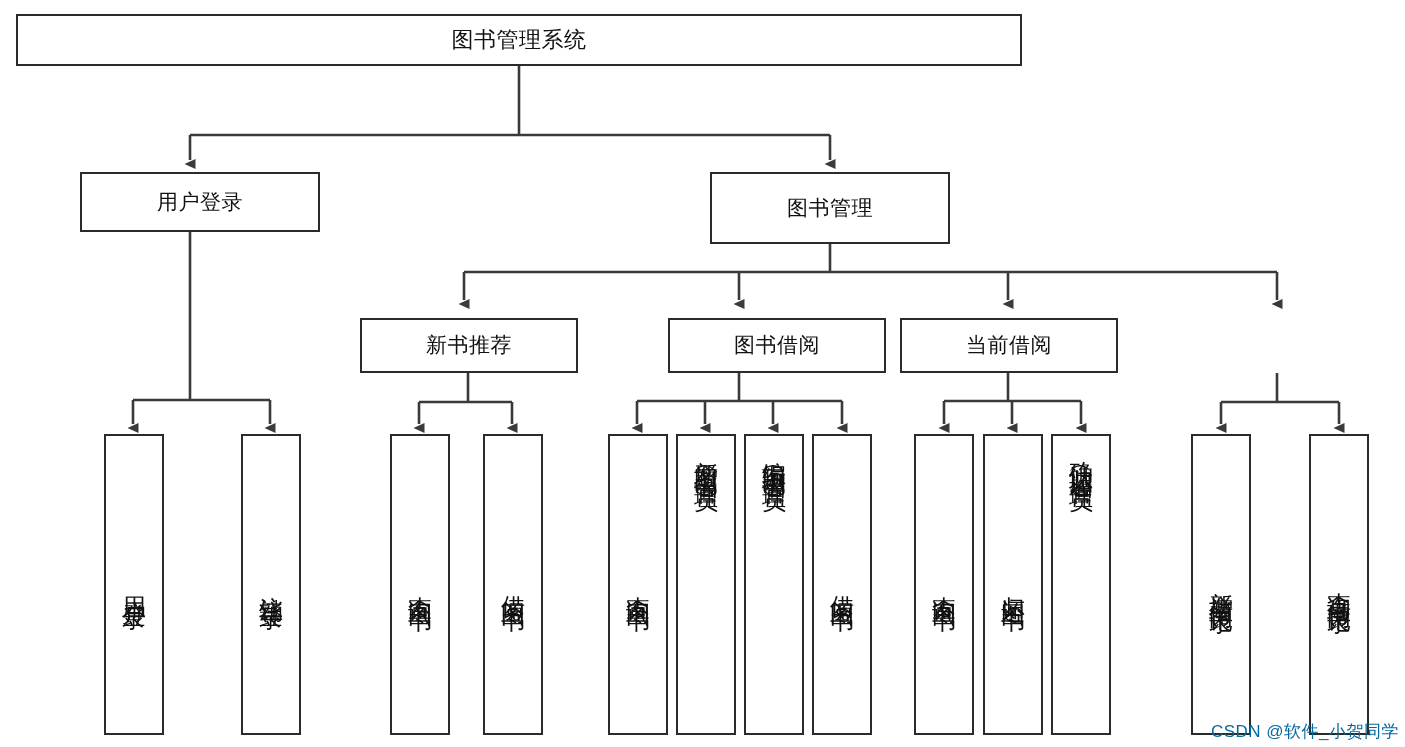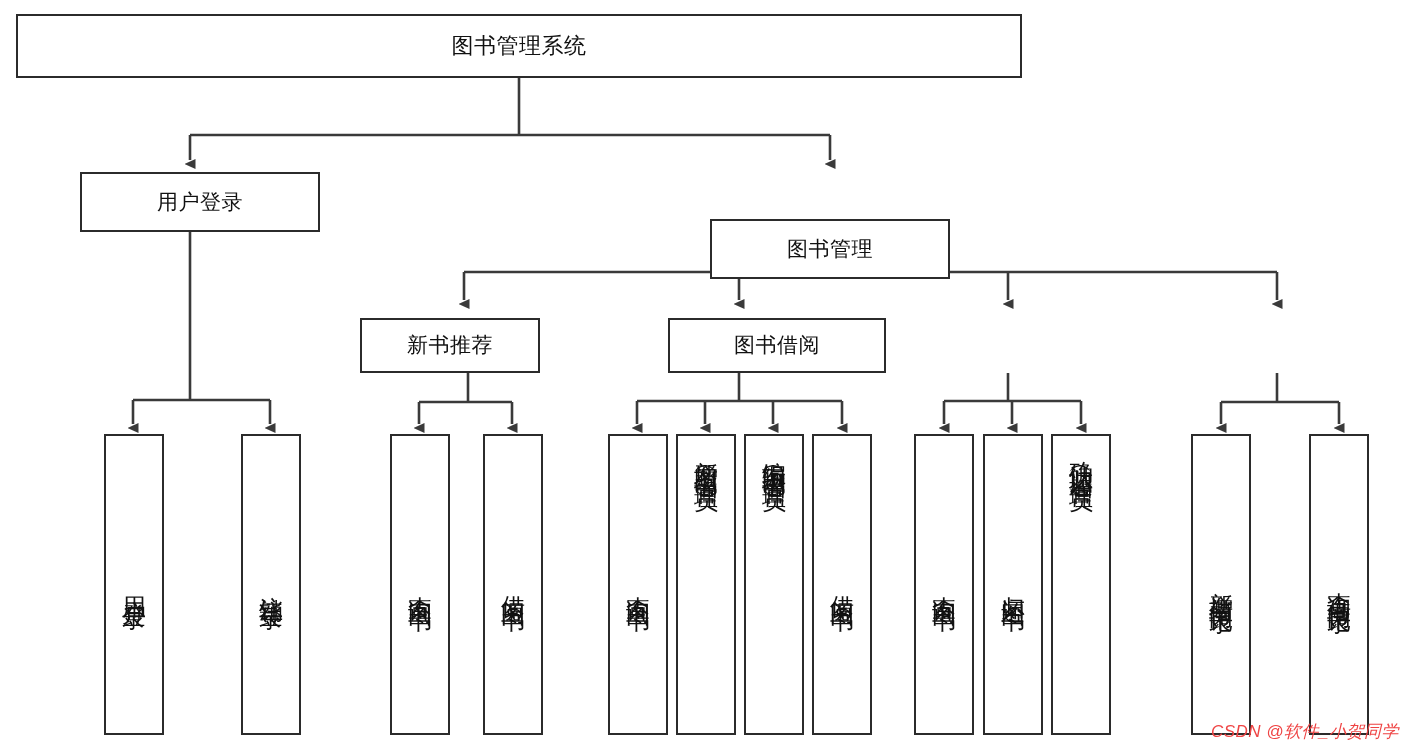--- a/index.html
+++ b/index.html
@@ -63,24 +63,23 @@
     display:flex;
     align-items:center;
     justify-content:center;
   }
   .vwrap.top{align-items:flex-start;padding-top:6px;}
   .watermark{
     position:absolute;
     right:6px;
     bottom:4px;
     font-size:17px;
-    color:#ef4444;
+    color:#0369a1;
     white-space:nowrap;
     letter-spacing:0.5px;
-    font-style:italic;
   }
 </style>
 </head>
 <body>
 
 <div id="canvas">
 
   <svg id="wires" viewBox="0 0 1405 747">
     <defs>
       <marker id="arrow" markerWidth="10" markerHeight="11" refX="1" refY="5.5" orient="auto" markerUnits="userSpaceOnUse">
@@ -124,36 +123,39 @@
       <path d="M1012,401 L1012,424" marker-end="url(#arrow)"></path>
       <path d="M1081,401 L1081,424" marker-end="url(#arrow)"></path>
 
       <path d="M1277,373 L1277,402"></path>
       <path d="M1221,402 L1339,402"></path>
       <path d="M1221,402 L1221,424" marker-end="url(#arrow)"></path>
       <path d="M1339,402 L1339,424" marker-end="url(#arrow)"></path>
     </g>
   </svg>
 
-  <div class="node horiz root" style="left:16px;top:14px;width:1006px;height:64px;">
+  <div class="node horiz root" style="left:16px;top:14px;width:1006px;height:52px;">
     <span class="lbl">图书管理系统</span>
   </div>
 
   <div class="node horiz" style="left:80px;top:172px;width:240px;height:60px;">
     <span class="lbl">用户登录</span>
   </div>
-  <div class="node horiz" style="left:710px;top:172px;width:240px;height:60px;margin-top:47px;">
+  <div class="node horiz" style="left:710px;top:172px;width:240px;height:72px;">
     <span class="lbl">图书管理</span>
   </div>
 
-  <div class="node horiz" style="left:360px;top:318px;width:180px;height:55px;">
+  <div class="node horiz" style="left:360px;top:318px;width:218px;height:55px;">
     <span class="lbl">新书推荐</span>
   </div>
   <div class="node horiz" style="left:631px;top:318px;width:218px;height:55px;margin-left:37px;">
     <span class="lbl">图书借阅</span>
+  </div>
+  <div class="node horiz" style="left:900px;top:318px;width:218px;height:55px;">
+    <span class="lbl">当前借阅</span>
   </div>
 
   <div class="node vert" style="left:104px;top:434px;width:60px;height:301px;">
     <span class="vwrap">
       <span class="lbl">用户登录</span>
     </span>
   </div>
   <div class="node vert" style="left:241px;top:434px;width:60px;height:301px;">
     <span class="vwrap">
       <span class="lbl">注销登录</span>

